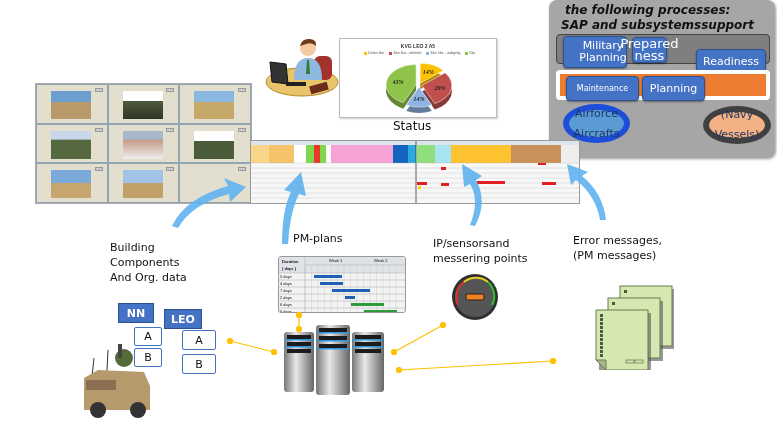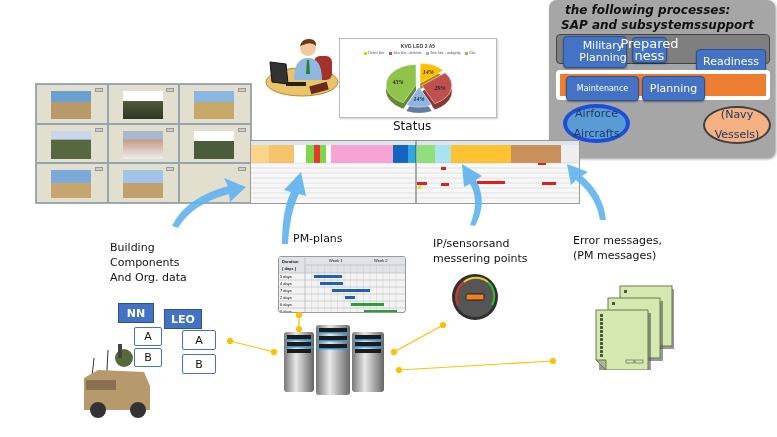--- a/index.html
+++ b/index.html
@@ -134,22 +134,22 @@
   </div>
   <div class="abs row-gray">
     <div class="pbtn" style="left:6px;top:1px;width:64px;height:32px;font-size:11px;padding-left:16px;">Military Planning</div>
     <div class="pbtn" style="left:75px;top:2px;width:35px;height:26px;font-size:13px;">Prepared ness</div>
     <div class="pbtn" style="left:139px;top:2px;width:70px;height:26px;font-size:11px;margin-top:12px;">Readiness</div>
   </div>
   <div class="abs row-orange">
     <div class="pbtn" style="left:6px;top:2px;width:73px;height:25px;font-size:8px;">Maintenance</div>
     <div class="pbtn" style="left:82px;top:2px;width:63px;height:25px;font-size:11px;">Planning</div>
   </div>
-  <div class="oval" style="left:14px;top:104px;width:67px;height:39px;background:#5b9bd5;border:4px solid #1d4ed8;font-size:11px;">Airforce Aircrafts</div>
-  <div class="oval" style="left:154px;top:106px;width:68px;height:38px;background:#f4b183;border:2px solid #404040;font-size:11px;">(Navy Vessels)</div>
+  <div class="oval" style="left:14px;top:104px;width:67px;height:39px;background:#5b9bd5;border:6px solid #1d4ed8;font-size:11px;">Airforce Aircrafts</div>
+  <div class="oval" style="left:154px;top:106px;width:68px;height:38px;background:#f4b183;border:6px solid #404040;font-size:11px;">(Navy Vessels)</div>
 </div>
 
 <div id="sheet" class="abs">
   <svg width="330" height="64">
     <rect x="0" y="0" width="330" height="4" fill="#dde4ee"></rect>
     <rect x="0" y="4" width="18" height="18" fill="#f9d58a"></rect>
     <rect x="18" y="4" width="25" height="18" fill="#f4c36a"></rect>
     <rect x="43" y="4" width="12" height="18" fill="#fff"></rect>
     <rect x="55" y="4" width="8" height="18" fill="#7fd64a"></rect>
     <rect x="63" y="4" width="6" height="18" fill="#e8382a"></rect>

